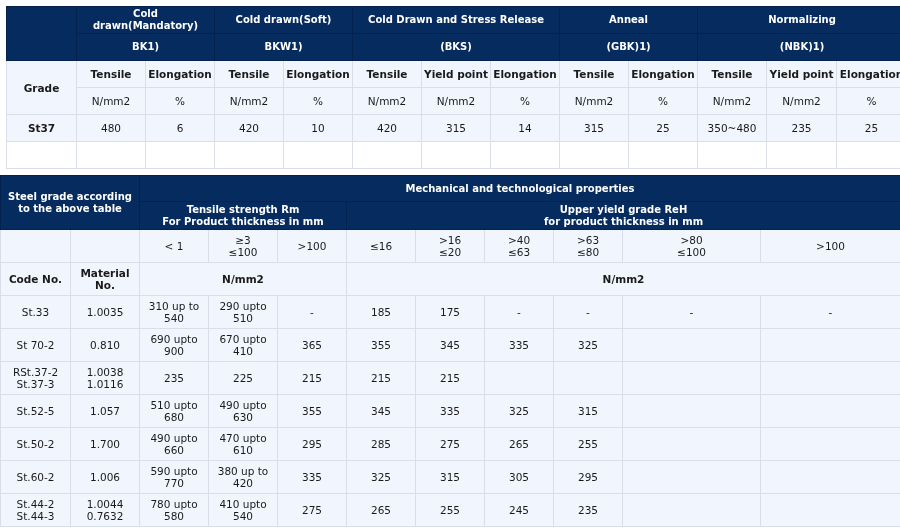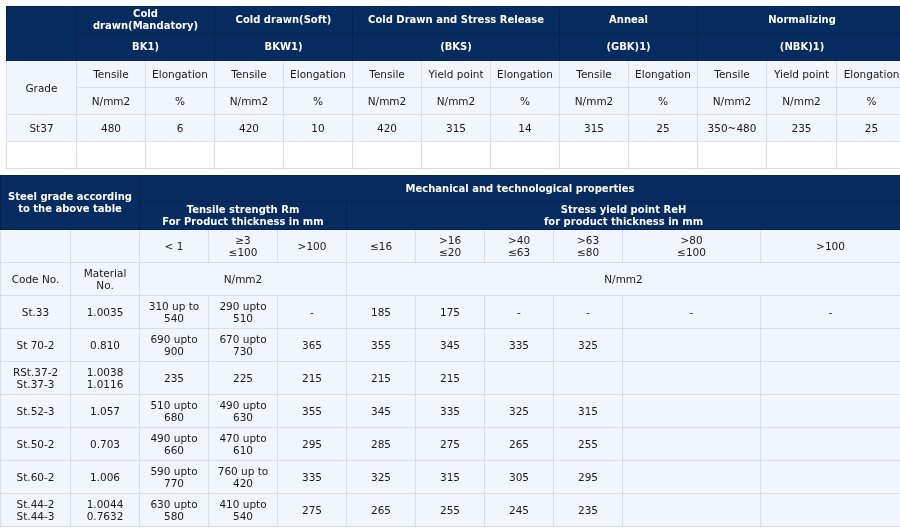--- a/index.html
+++ b/index.html
@@ -1,21 +1,21 @@
 <!DOCTYPE html>
 <html><head>
 <meta charset="utf-8">
 <style>
   html, body { margin: 0; padding: 0; background: #ffffff; }
   body { width: 900px; height: 528px; overflow: hidden; font-family: "DejaVu Sans", sans-serif; color: #1a1a1a; }
   table { border-collapse: collapse; table-layout: fixed; width: 900px; }
   td, th { text-align: center; vertical-align: middle; padding: 0 2px; font-size: 10.5px; line-height: 12px; overflow: hidden; }
   th { background: #062b5e; color: #ffffff; font-weight: bold; border: 1px solid #04224c; font-size: 10px; }
   td { background: #f1f5fd; border: 1px solid #d9dee8; font-weight: normal; }
-  td.b { font-weight: normal; font-size: 10.5px; }
+  td.b { font-weight: bold; font-size: 10.5px; }
   td.white { background: #ffffff; }
   .r27 { height: 27px; }
   .r28 { height: 27px; }
   .r26 { height: 26px; }
   .r29 { height: 28px; margin-left: 44px; }
   .r34 { height: 33px; }
   th .wrap, td .wrap { display: block; }
   #top-table { margin: 6px; }
   #bottom-table { margin: 0; }
 </style>
@@ -134,21 +134,21 @@
       <tr class="r26">
     <th colspan="2" rowspan="2">Steel grade according to the above table</th>
     <th colspan="9">Mechanical and technological properties</th>
   </tr>
   <tr class="r29">
     <th colspan="3">
       <span class="wrap">Tensile strength Rm</span>
       <span class="wrap">For Product thickness in mm</span>
     </th>
     <th colspan="6">
-      <span class="wrap">Stress yield point ReH</span>
+      <span class="wrap">Upper yield grade ReH</span>
       <span class="wrap">for product thickness in mm</span>
     </th>
   </tr>
   <tr class="r34">
     <td></td>
     <td></td>
     <td>
           <span class="wrap">&lt; 1</span>
         </td>
     <td>
@@ -226,21 +226,21 @@
     <td>
           <span class="wrap">0.810</span>
           <span class="wrap"></span>
         </td>
     <td>
           <span class="wrap">690 upto</span>
           <span class="wrap">900</span>
         </td>
     <td>
           <span class="wrap">670 upto</span>
-          <span class="wrap">730</span>
+          <span class="wrap">410</span>
         </td>
     <td>
           <span class="wrap">365</span>
         </td>
     <td>355</td>
     <td>345</td>
     <td>335</td>
     <td>325</td>
     <td></td>
     <td></td>
@@ -265,21 +265,21 @@
         </td>
     <td>215</td>
     <td>215</td>
     <td></td>
     <td></td>
     <td></td>
     <td></td>
   </tr>
   <tr class="r34">
     <td>
-          <span class="wrap">St.52-3</span>
+          <span class="wrap">St.52-5</span>
           <span class="wrap"></span>
         </td>
     <td>
           <span class="wrap">1.057</span>
           <span class="wrap"></span>
         </td>
     <td>
           <span class="wrap">510 upto</span>
           <span class="wrap">680</span>
         </td>
@@ -296,21 +296,21 @@
     <td>315</td>
     <td></td>
     <td></td>
   </tr>
   <tr class="r34">
     <td>
           <span class="wrap">St.50-2</span>
           <span class="wrap"></span>
         </td>
     <td>
-          <span class="wrap">0.703</span>
+          <span class="wrap">1.700</span>
           <span class="wrap"></span>
         </td>
     <td>
           <span class="wrap">490 upto</span>
           <span class="wrap">660</span>
         </td>
     <td>
           <span class="wrap">470 upto</span>
           <span class="wrap">610</span>
         </td>
@@ -331,21 +331,21 @@
         </td>
     <td>
           <span class="wrap">1.006</span>
           <span class="wrap"></span>
         </td>
     <td>
           <span class="wrap">590 upto</span>
           <span class="wrap">770</span>
         </td>
     <td>
-          <span class="wrap">760 up to</span>
+          <span class="wrap">380 up to</span>
           <span class="wrap">420</span>
         </td>
     <td>
           <span class="wrap">335</span>
         </td>
     <td>325</td>
     <td>315</td>
     <td>305</td>
     <td>295</td>
     <td></td>
@@ -354,21 +354,21 @@
   <tr class="r34">
     <td>
           <span class="wrap">St.44-2</span>
           <span class="wrap">St.44-3</span>
         </td>
     <td>
           <span class="wrap">1.0044</span>
           <span class="wrap">0.7632</span>
         </td>
     <td>
-          <span class="wrap">630 upto</span>
+          <span class="wrap">780 upto</span>
           <span class="wrap">580</span>
         </td>
     <td>
           <span class="wrap">410 upto</span>
           <span class="wrap">540</span>
         </td>
     <td>
           <span class="wrap">275</span>
         </td>
     <td>265</td>

